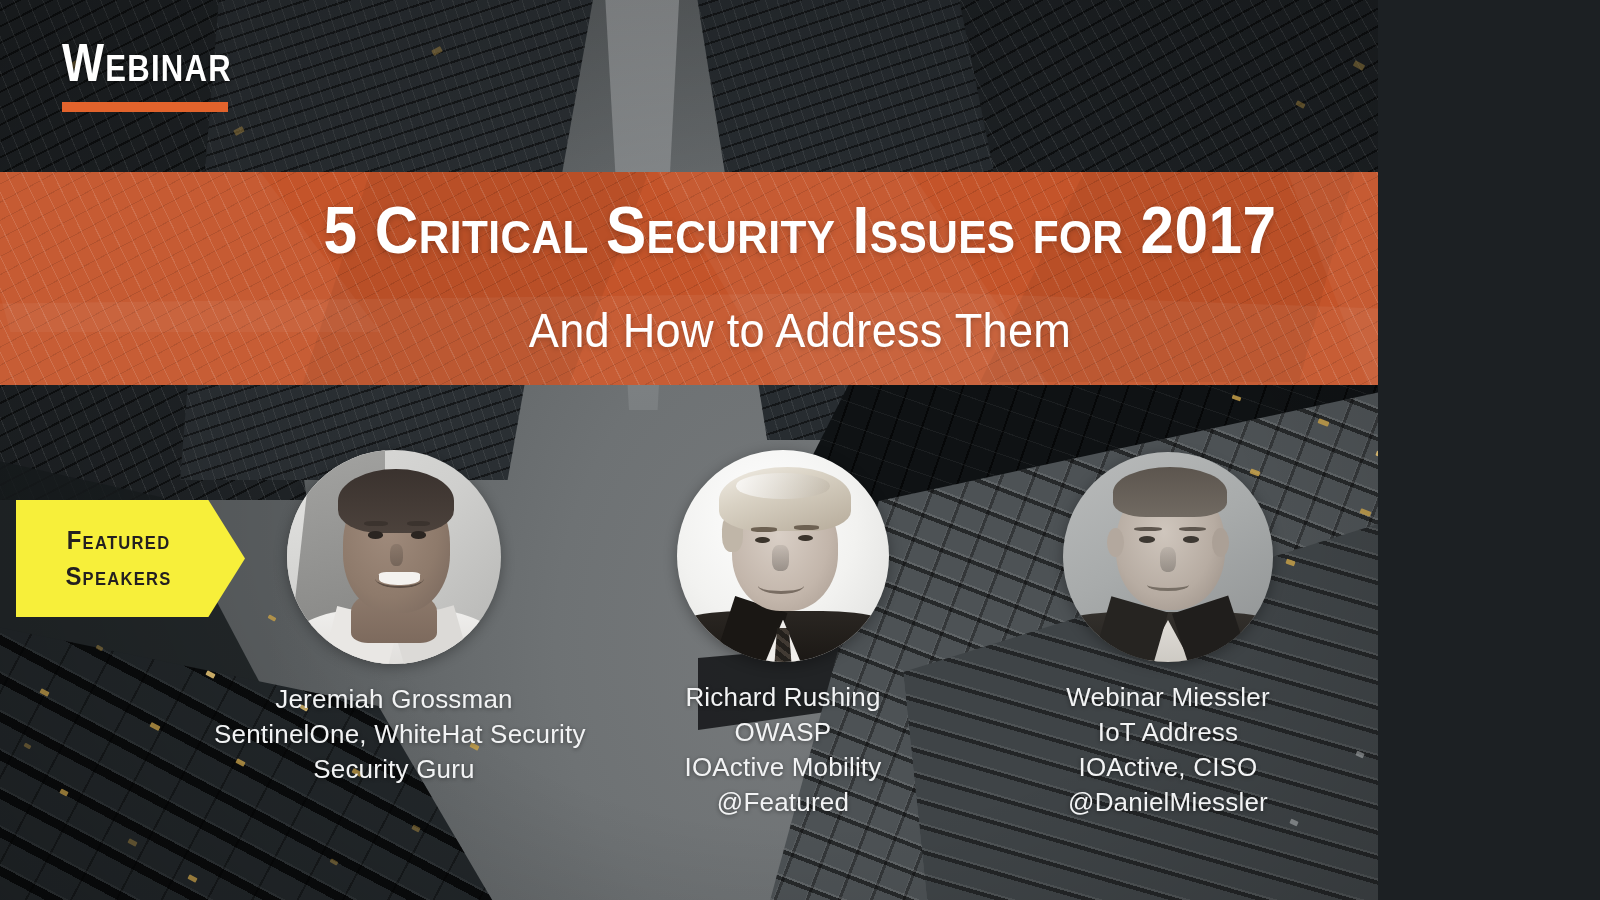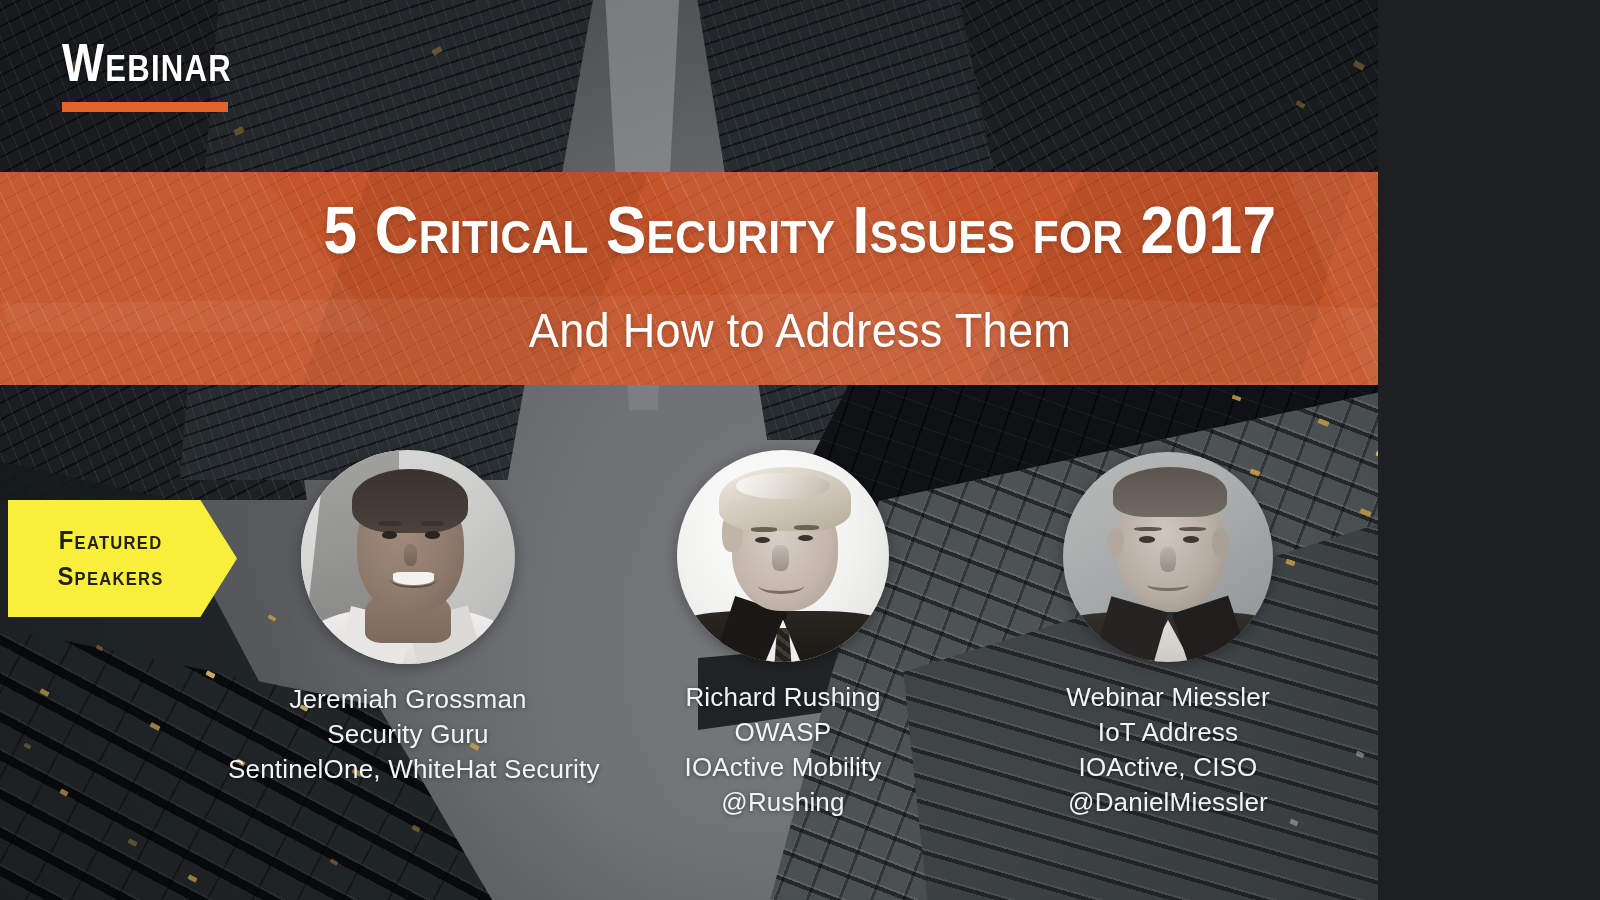--- a/index.html
+++ b/index.html
@@ -197,21 +197,21 @@
     position:absolute; left:0; top:307px; width:1600px;
     text-align:center; color:#fff;
     font-weight:300; font-size:48px; line-height:1;
     letter-spacing:.3px;
     transform:scaleX(.94); transform-origin:center top;
     text-shadow:0 2px 6px rgba(0,0,0,.20);
   }
 
   
   .flag{
-    position:absolute; left:8px; top:500px; width:229px; height:117px;
+    position:absolute; left:16px; top:500px; width:229px; height:117px;
     background:#f7ef3a;
     clip-path:polygon(0% 0%, 84% 0%, 100% 50%, 84% 100%, 0% 100%);
     display:flex; flex-direction:column; justify-content:center;
   }
   .flag-l1, .flag-l2{
     color:#231f20; font-weight:700; font-size:26px; line-height:1.02;
     letter-spacing:1.4px; font-variant:small-caps;
     text-align:center; padding-right:26px;
     transform:scaleX(.92); transform-origin:center;
   }
@@ -415,42 +415,42 @@
   </div>
 
   <div class="title">5 Critical Security Issues for 2017</div>
   <div class="subtitle">And How to Address Them</div>
 
   <div class="flag">
     <div class="flag-l1">Featured</div>
     <div class="flag-l2">Speakers</div>
   </div>
 
-  <div class="speaker" style="left:228px;top:450px;width:360px;">
+  <div class="speaker" style="left:214px;top:450px;width:360px;">
     <div class="avatar p1-bg" style="width:214px;height:214px;margin:0 auto;">
       <div class="av-in p1-wall"></div>
       <div class="av-in p1-dark"></div>
       <div class="p1-shirt"></div>
       <div class="p1-collarL"></div>
       <div class="p1-collarR"></div>
       <div class="p1-neck"></div>
       <div class="p1-head"></div>
       <div class="p1-hair"></div>
       <div class="p1-browL"></div>
         <div class="p1-browR"></div>
       <div class="p1-eyeL"></div>
         <div class="p1-eyeR"></div>
       <div class="p1-nose"></div>
       <div class="p1-mouth"></div>
       <div class="p1-teeth"></div>
     </div>
     <div class="sp-lines">
       <div class="sp-line">Jeremiah Grossman</div>
+      <div class="sp-line">SentinelOne, WhiteHat Security</div>
       <div class="sp-line">Security Guru</div>
-      <div class="sp-line">SentinelOne, WhiteHat Security</div>
     </div>
   </div>
 
   <div class="speaker" style="left:603px;top:450px;width:360px;">
     <div class="avatar p2-bg" style="width:212px;height:212px;margin:0 auto;">
       <div class="p2-suit"></div>
       <div class="p2-lapL"></div>
       <div class="p2-shirt"></div>
       <div class="p2-tie"></div>
       <div class="p2-head"></div>
@@ -461,21 +461,21 @@
         <div class="p2-browR"></div>
       <div class="p2-eyeL"></div>
         <div class="p2-eyeR"></div>
       <div class="p2-nose"></div>
       <div class="p2-mouth"></div>
     </div>
     <div class="sp-lines">
       <div class="sp-line">Richard Rushing</div>
       <div class="sp-line">OWASP</div>
       <div class="sp-line">IOActive Mobility</div>
-      <div class="sp-line">@Rushing</div>
+      <div class="sp-line">@Featured</div>
     </div>
   </div>
 
   <div class="speaker" style="left:988px;top:452px;width:360px;">
     <div class="avatar p3-bg" style="width:210px;height:210px;margin:0 auto;">
       <div class="p3-jacket"></div>
       <div class="p3-shirt"></div>
       <div class="p3-lapL"></div>
       <div class="p3-lapR"></div>
       <div class="p3-head"></div>

